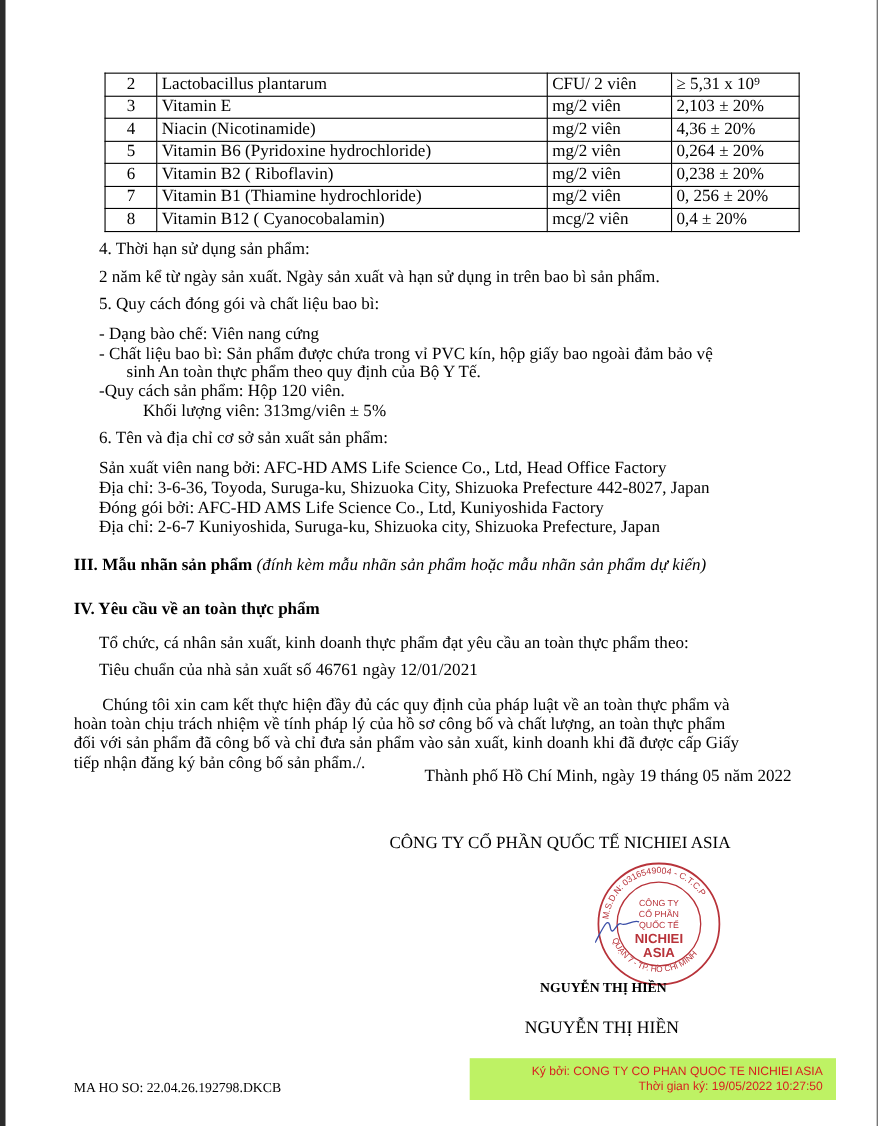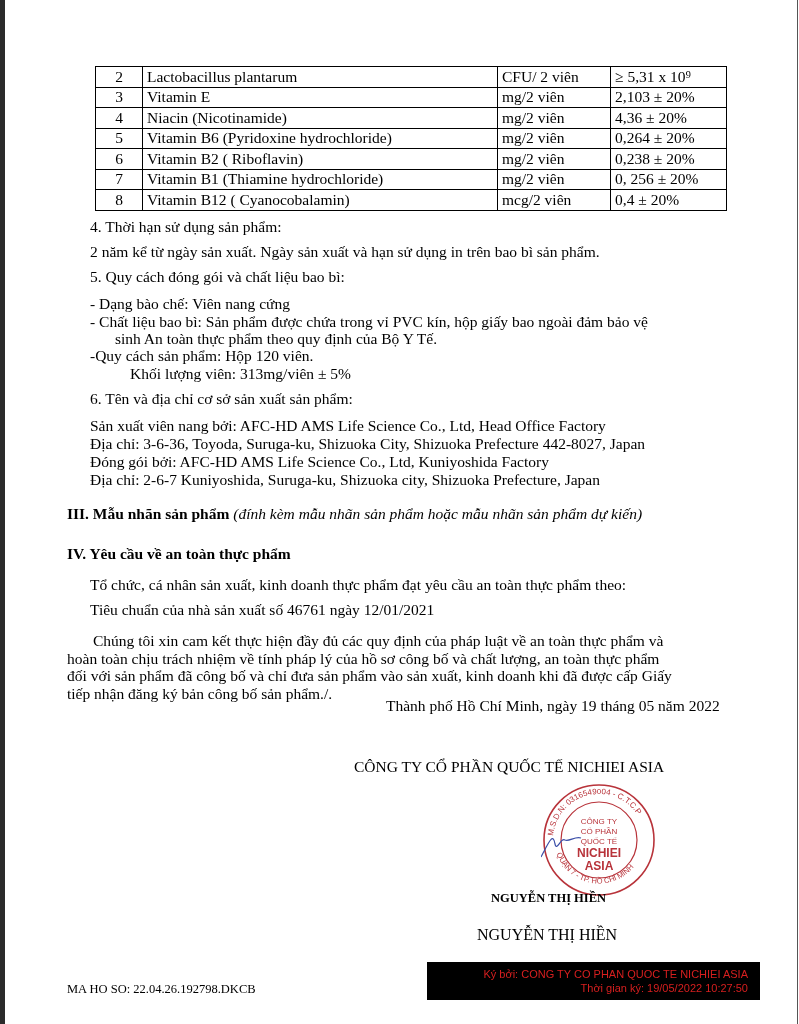--- a/index.html
+++ b/index.html
@@ -10,21 +10,21 @@
   .abs { position:absolute; white-space:nowrap; font-size:15.5px; line-height:18px; }
   table.ing { position:absolute; left:95px; top:66px; border-collapse:collapse; font-size:15.5px; }
   table.ing td { border:1px solid #000; height:19.5px; padding:0 4px; line-height:18px; }
   td.c1 { width:38px; text-align:center; }
   td.c2 { width:346px; }
   td.c3 { width:104px; }
   td.c4 { width:107px; }
   .bold { font-weight:bold; }
   .ital { font-style:italic; font-weight:normal; }
   .stamp { position:absolute; left:541px; top:782px; width:116px; height:116px; }
-  .sig-box { position:absolute; left:427px; top:962px; width:333px; height:38px; background:#000000; }
+  .sig-box { position:absolute; left:427px; top:962px; width:333px; height:38px; background:#bef264; }
   .sig-box .l { position:absolute; right:12px; font-family:"Liberation Sans", sans-serif; font-size:11px; color:#d81f1f; white-space:nowrap; }
   .mahoso { position:absolute; left:67px; top:982px; font-family:Liberation Serif, serif; font-size:12.5px; white-space:nowrap; }
 </style>
 </head>
 <body>
 
 <div class="left-strip"></div>
 <div class="right-line"></div>
 
 <table class="ing">

